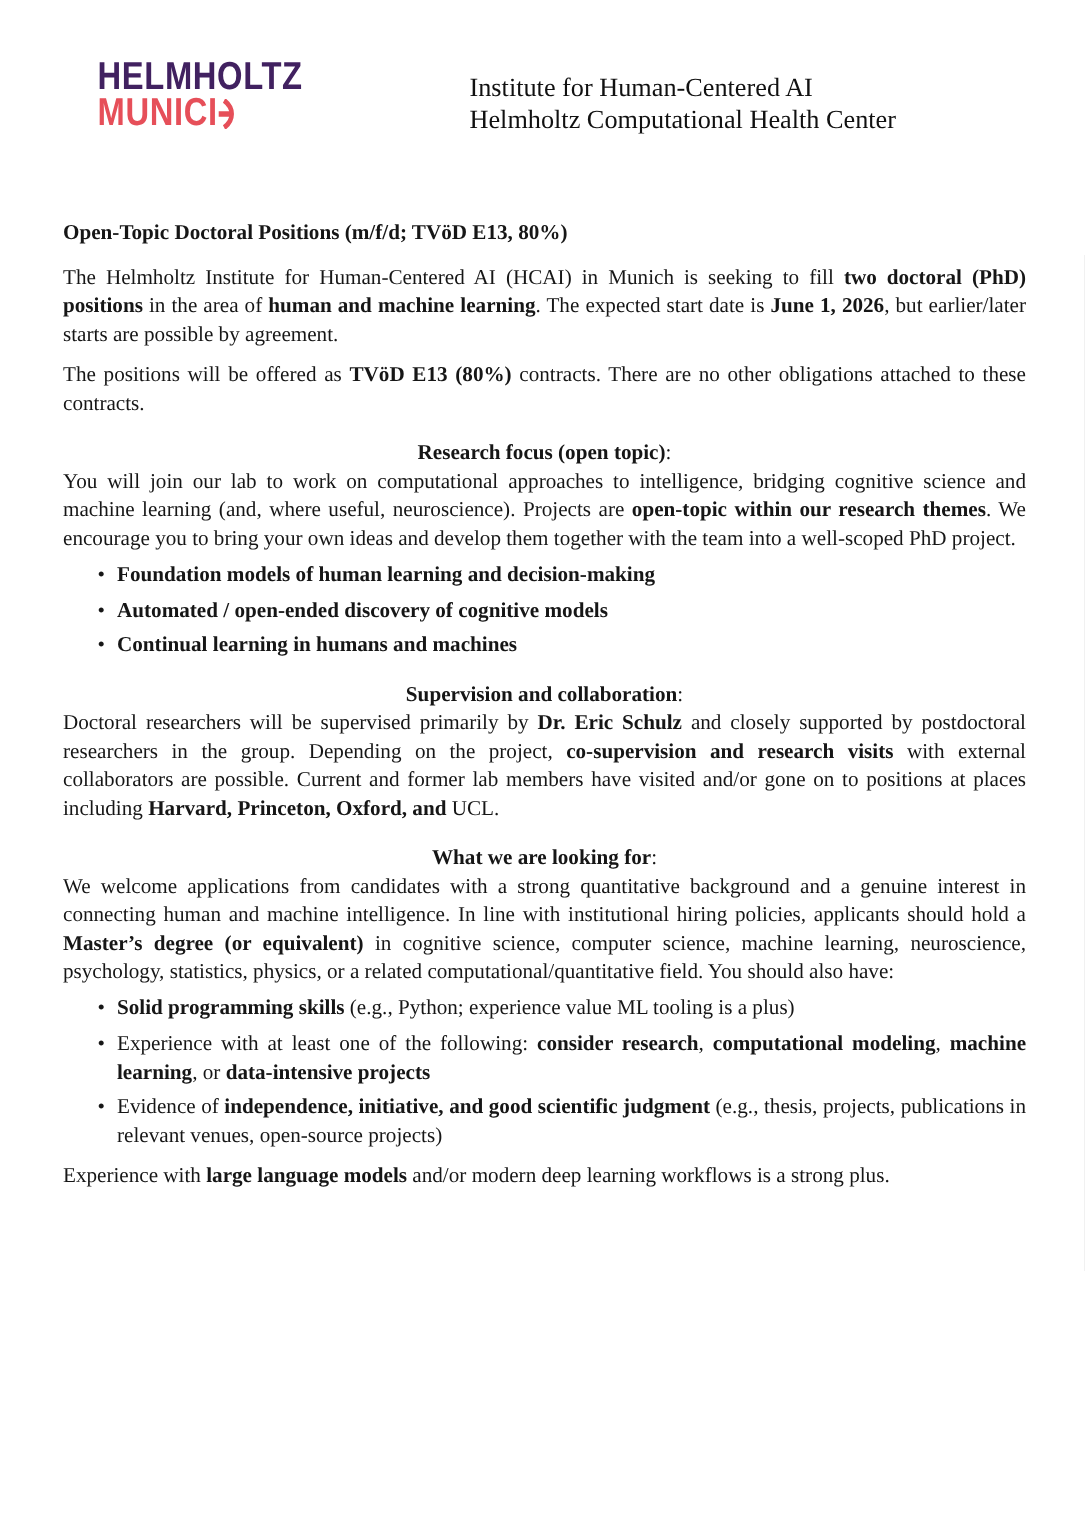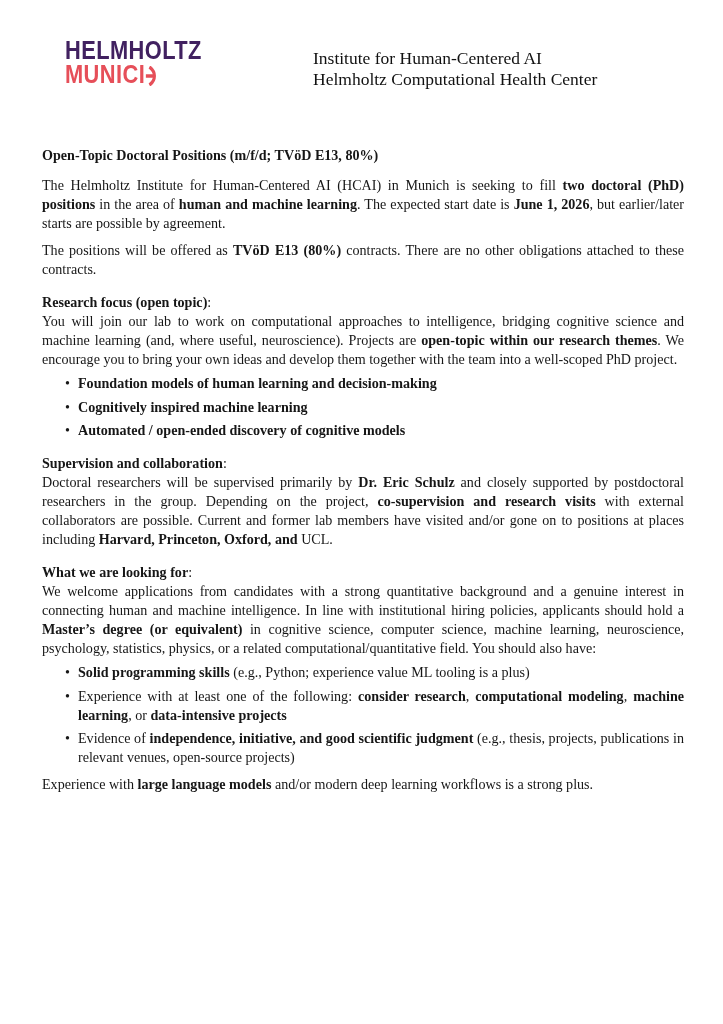--- a/index.html
+++ b/index.html
@@ -44,21 +44,21 @@
   .doc {
     position: absolute;
     left: 42px;
     width: 642px;
     top: 146px;
     font-size: 14.1px;
     line-height: 19px;
   }
   .doc b { font-weight: bold; }
   .doc-title { font-weight: bold; margin: 0 0 11px 0; }
-  .doc-h { font-weight: normal; margin: 14px 0 0 0; }
+  .doc-h { font-weight: normal; margin: 14px 0 0 0; text-align: center; }
   .doc-p { margin: 8px 0 0 0; text-align: justify; }
   .doc-pt { margin: 0; text-align: justify; }
   ul.doc-ul { margin: 5px 0 0 0; padding: 0 0 0 36px; list-style: none; }
   ul.doc-ul li { position: relative; margin-top: 4.5px; text-align: justify; }
   ul.doc-ul li::before {
     content: "\2022";
     position: absolute;
     left: -13px;
     top: 0;
   }
@@ -86,22 +86,22 @@
   </header>
 
   <main class="doc">
       <div class="doc-title"><b>Open-Topic Doctoral Positions (m/f/d; TVöD E13, 80%)</b></div>
       <div class="doc-p"><span>The Helmholtz Institute for Human-Centered AI (HCAI) in Munich is seeking to fill </span><b>two doctoral (PhD) positions</b><span> in the area of </span><b>human and machine learning</b><span>. The expected start date is </span><b>June 1, 2026</b><span>, but earlier/later starts are possible by agreement.</span></div>
       <div class="doc-p"><span>The positions will be offered as </span><b>TVöD E13 (80%)</b><span> contracts. There are no other obligations attached to these contracts.</span></div>
       <div class="doc-h"><b>Research focus (open topic)</b><span>:</span></div>
       <div class="doc-pt"><span>You will join our lab to work on computational approaches to intelligence, bridging cognitive science and machine learning (and, where useful, neuroscience). Projects are </span><b>open-topic within our research themes</b><span>. We encourage you to bring your own ideas and develop them together with the team into a well-scoped PhD project.</span></div>
       <ul class="doc-ul">
         <li><b>Foundation models of human learning and decision-making</b></li>
-        <li><b>Cognitively inspired machine learning</b></li>
         <li><b>Automated / open-ended discovery of cognitive models</b></li>
+        <li><b>Continual learning in humans and machines</b></li>
       </ul>
       <div class="doc-h"><b>Supervision and collaboration</b><span>:</span></div>
       <div class="doc-pt"><span>Doctoral researchers will be supervised primarily by </span><b>Dr. Eric Schulz</b><span> and closely supported by postdoctoral researchers in the group. Depending on the project, </span><b>co-supervision and research visits</b><span> with external collaborators are possible. Current and former lab members have visited and/or gone on to positions at places including </span><b>Harvard, Princeton, Oxford, and</b><span> UCL.</span></div>
       <div class="doc-h"><b>What we are looking for</b><span>:</span></div>
       <div class="doc-pt"><span>We welcome applications from candidates with a strong quantitative background and a genuine interest in connecting human and machine intelligence. In line with institutional hiring policies, applicants should hold a </span><b>Master’s degree (or equivalent)</b><span> in cognitive science, computer science, machine learning, neuroscience, psychology, statistics, physics, or a related computational/quantitative field. You should also have:</span></div>
       <ul class="doc-ul">
         <li><b>Solid programming skills</b><span> (e.g., Python; experience value ML tooling is a plus)</span></li>
         <li><span>Experience with at least one of the following: </span><b>consider research</b><span>, </span><b>computational modeling</b><span>, </span><b>machine learning</b><span>, or </span><b>data-intensive projects</b></li>
         <li><span>Evidence of </span><b>independence, initiative, and good scientific judgment</b><span> (e.g., thesis, projects, publications in relevant venues, open-source projects)</span></li>
       </ul>

